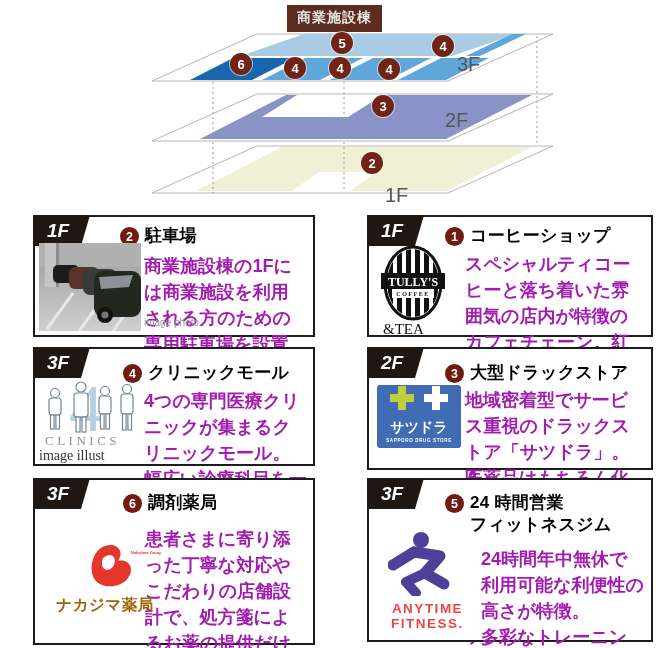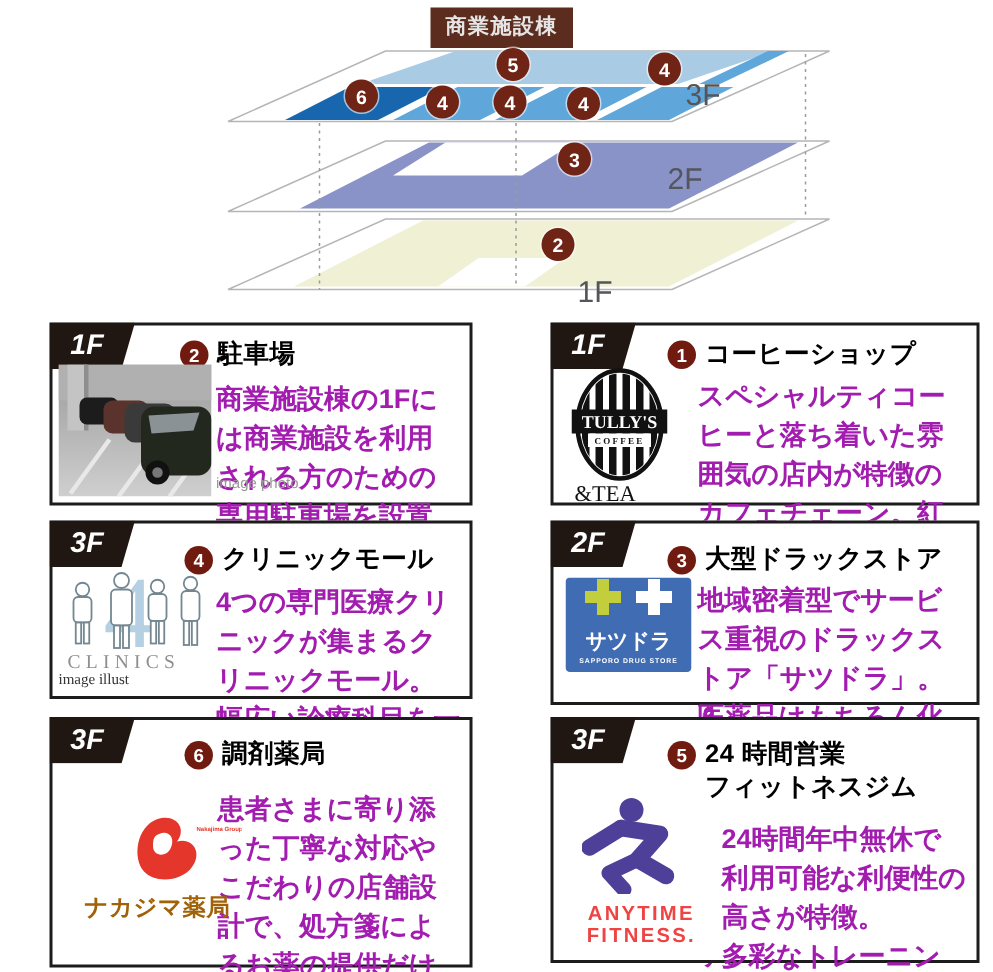--- a/index.html
+++ b/index.html
@@ -24,21 +24,21 @@
            clip-path:polygon(0 0,100% 0,calc(100% - 9px) 100%,0 100%); }
   .card-head { position:absolute; display:flex; align-items:flex-start; gap:6px; }
   .num-circle { width:19px; height:19px; border-radius:50%; background:#701A10; color:#fff;
                 font-size:12.5px; font-weight:bold; display:flex; align-items:center;
                 justify-content:center; flex:none; margin-top:2px; }
   .card-title { font-size:17px; font-weight:bold; color:#000; line-height:1.3;
                 white-space:pre-line; letter-spacing:.3px; }
   .card-body { position:absolute; font-size:18px; line-height:1.45; font-weight:600;
                color:#a21caf; white-space:pre-line; }
   .caption { position:absolute; font-size:10px; color:#999; }
-  .caption.serif { font-family:"Liberation Serif","DejaVu Serif",serif; color:#333; font-size:10px; }
+  .caption.serif { font-family:"Liberation Serif","DejaVu Serif",serif; color:#333; font-size:14px; }
   .media { position:absolute; }
 
   .logo-text-blue { position:absolute; left:0; bottom:0; width:100%; text-align:center;
                     color:#a16207; font-weight:bold; font-size:15.5px; letter-spacing:.5px; }
   .af-word { text-align:center; font-weight:bold; color:#ef4444; font-size:13.5px;
              letter-spacing:1.5px; line-height:1.1; }
 </style>
 </head>
 <body>
 

